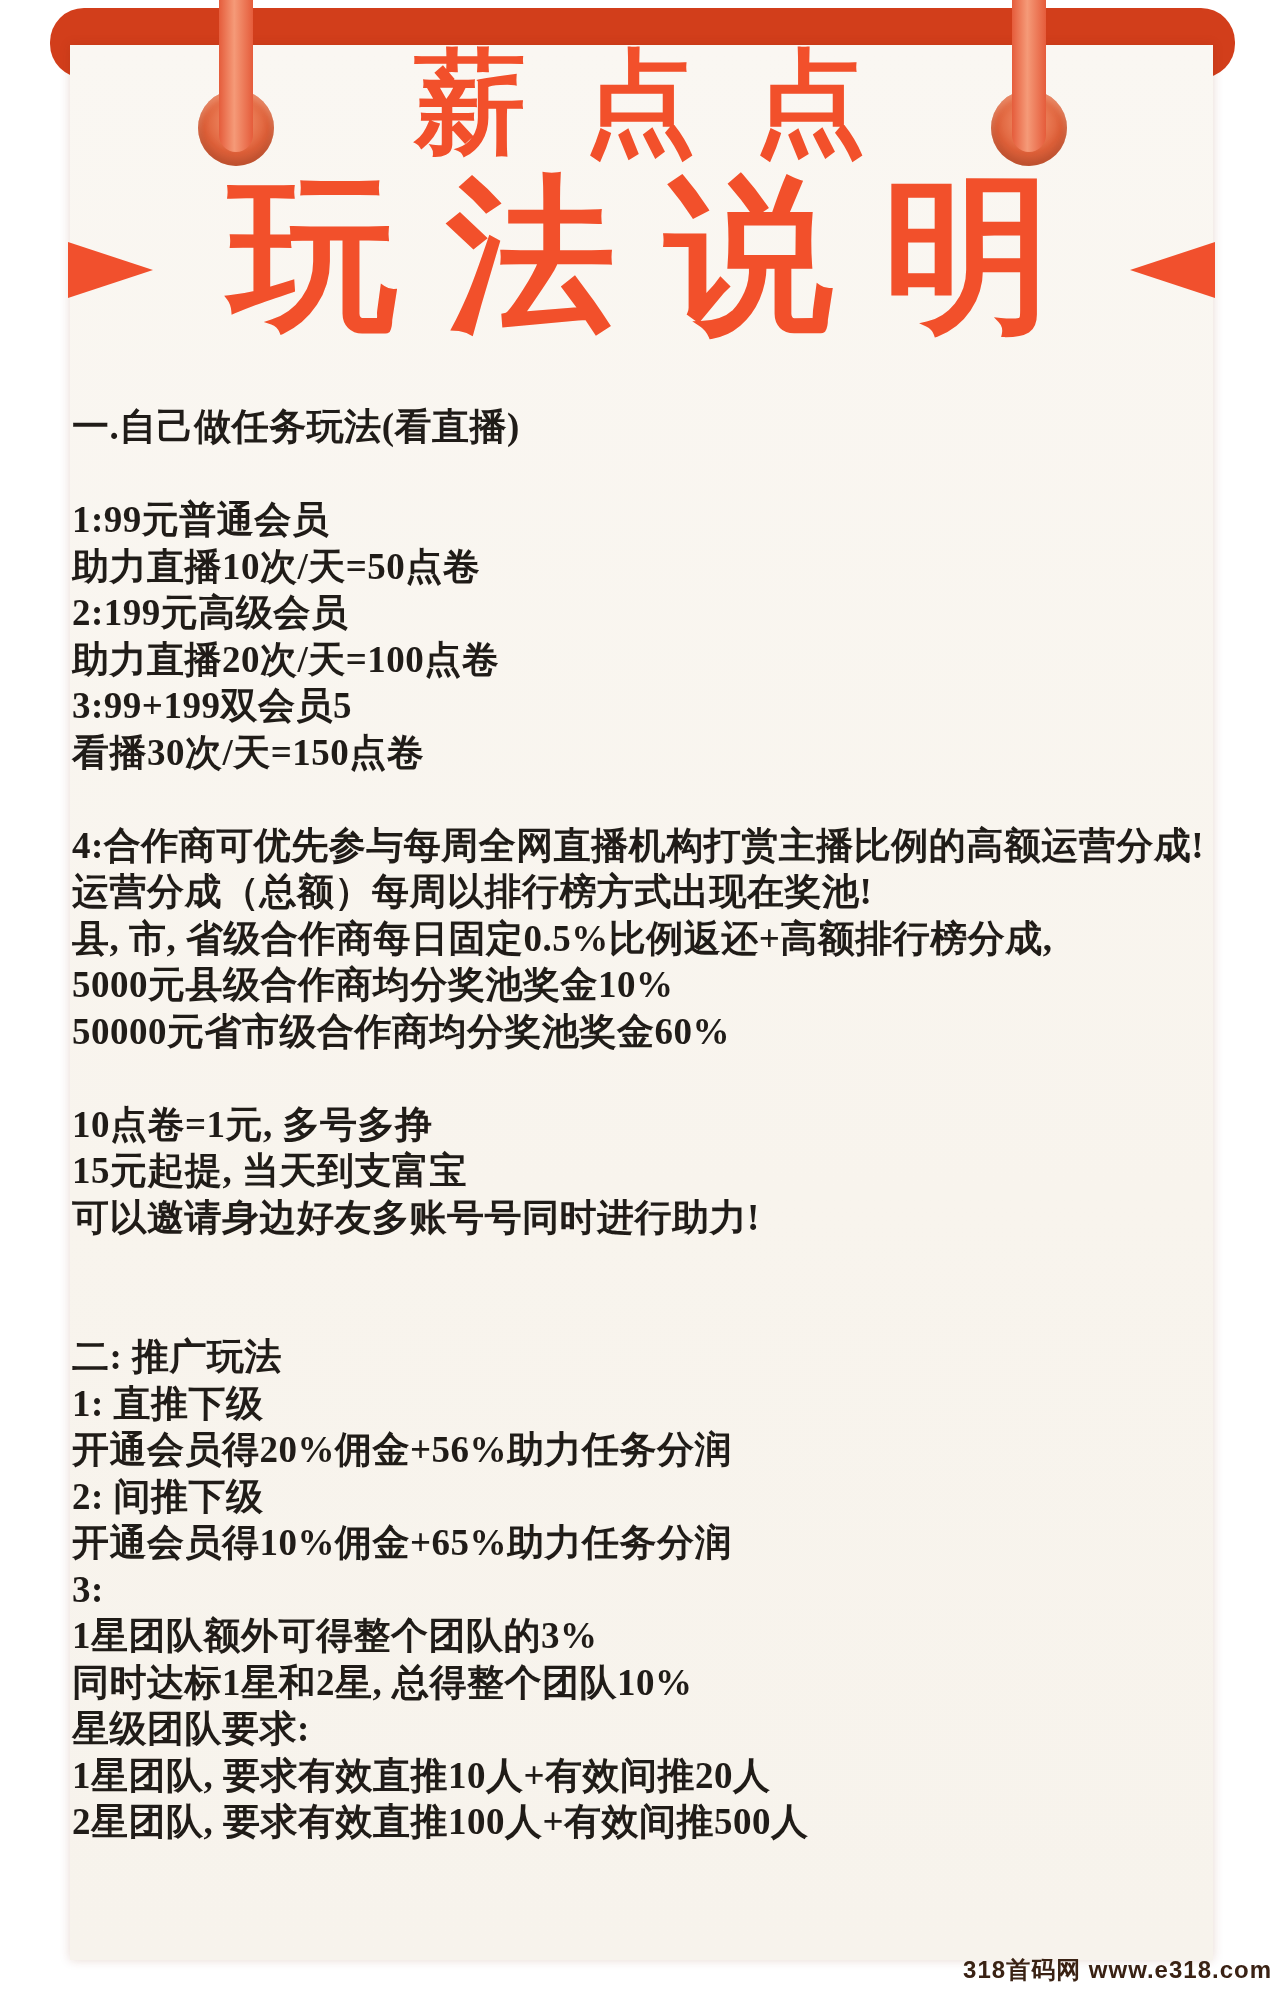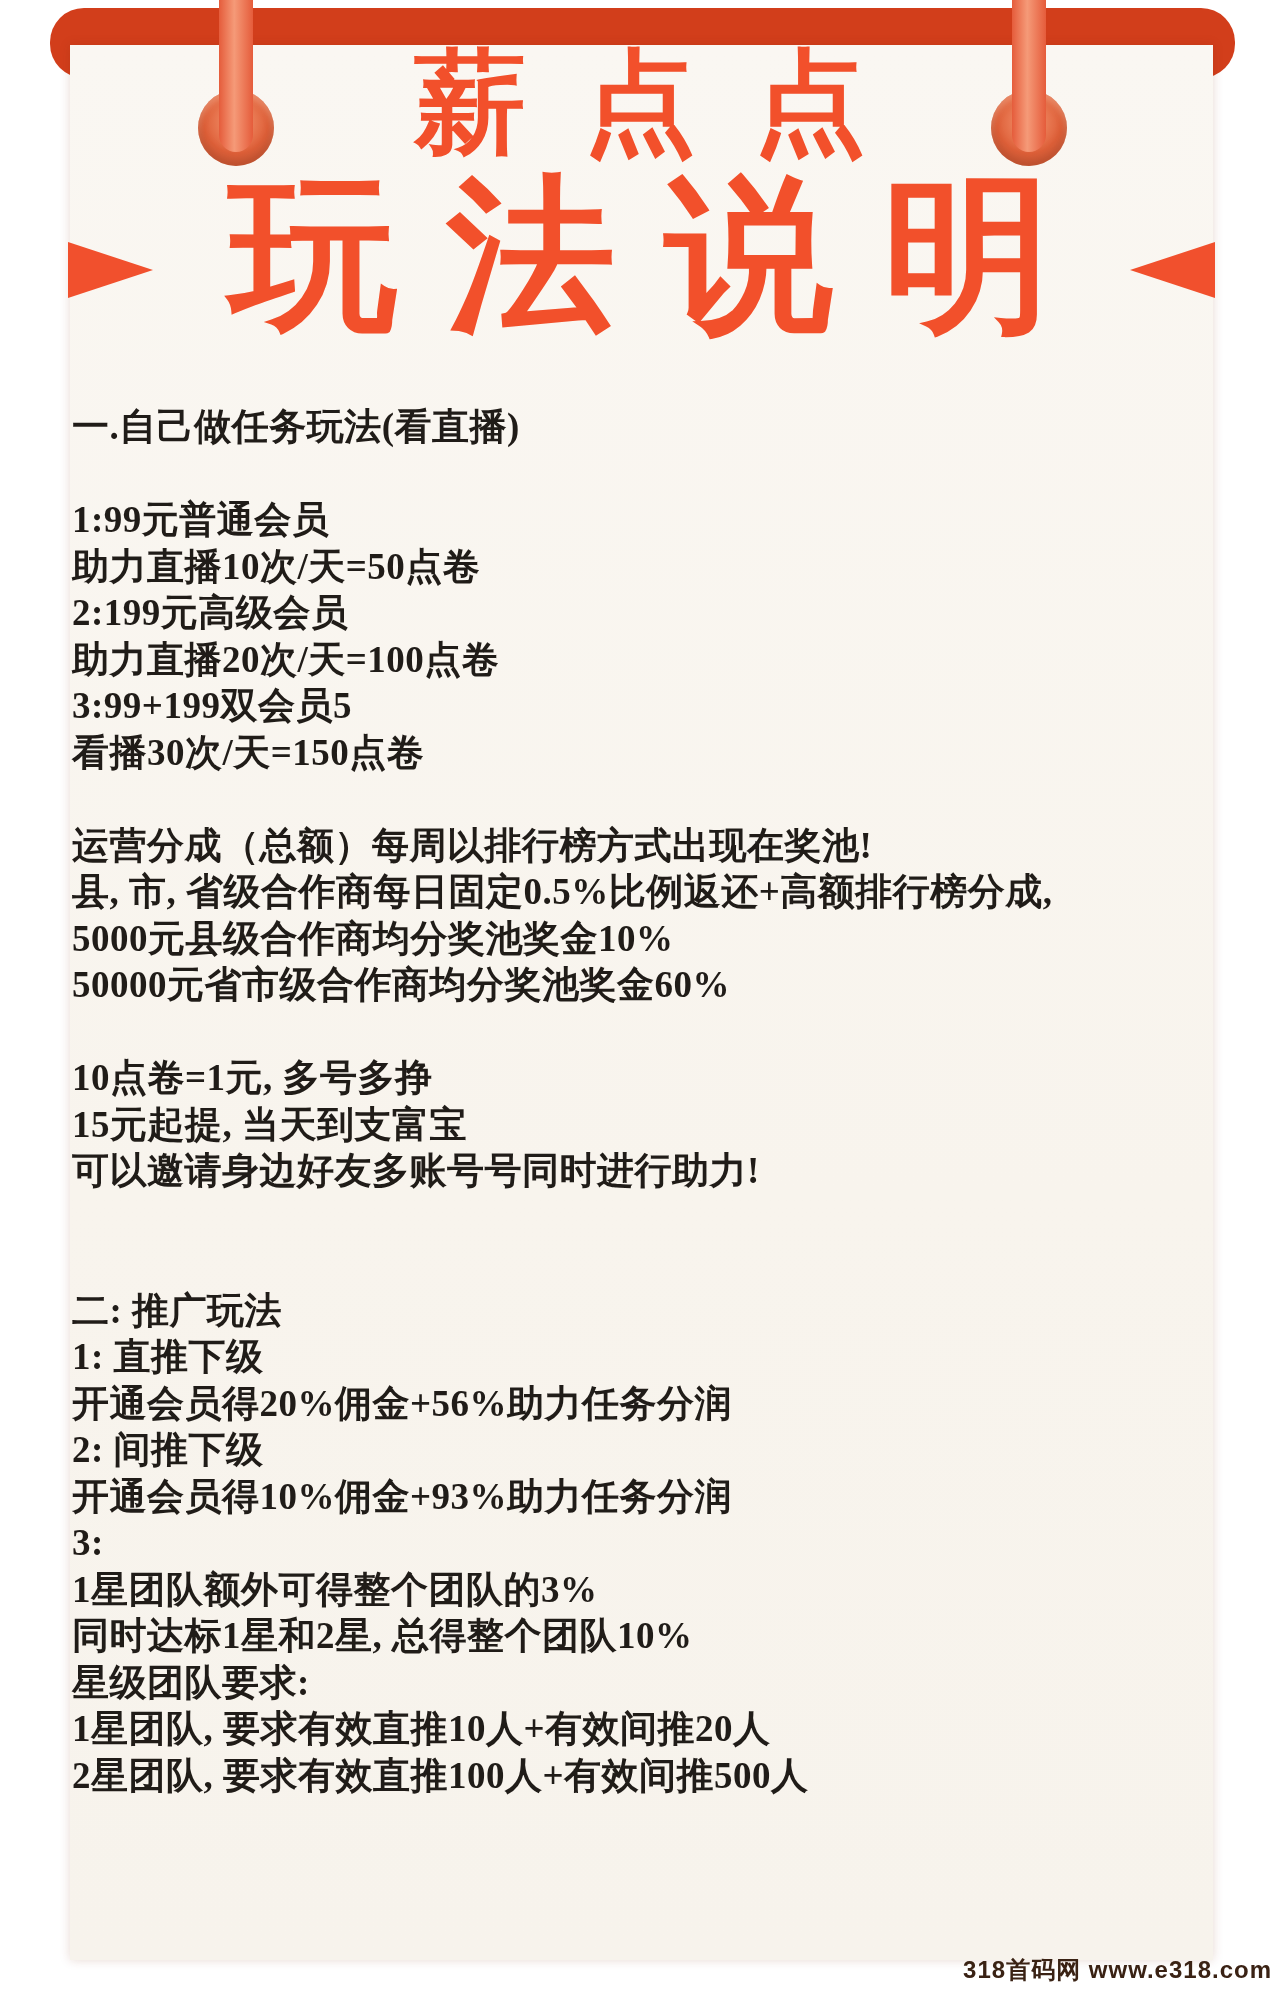--- a/index.html
+++ b/index.html
@@ -91,35 +91,36 @@
   <div class="body-text">
       <div class="line">一.自己做任务玩法(看直播)</div>
       <div class="line blank"></div>
       <div class="line">1:99元普通会员</div>
       <div class="line">助力直播10次/天=50点卷</div>
       <div class="line">2:199元高级会员</div>
       <div class="line">助力直播20次/天=100点卷</div>
       <div class="line">3:99+199双会员5</div>
       <div class="line">看播30次/天=150点卷</div>
       <div class="line blank"></div>
+      <div class="line">4:合作商可优先参与每周全网直播机构打赏主播比例的高额运营分成!</div>
       <div class="line">运营分成（总额）每周以排行榜方式出现在奖池!</div>
       <div class="line">县, 市, 省级合作商每日固定0.5%比例返还+高额排行榜分成,</div>
       <div class="line">5000元县级合作商均分奖池奖金10%</div>
       <div class="line">50000元省市级合作商均分奖池奖金60%</div>
       <div class="line blank"></div>
       <div class="line">10点卷=1元, 多号多挣</div>
       <div class="line">15元起提, 当天到支富宝</div>
       <div class="line">可以邀请身边好友多账号号同时进行助力!</div>
       <div class="line blank"></div>
       <div class="line blank"></div>
       <div class="line">二: 推广玩法</div>
       <div class="line">1: 直推下级</div>
       <div class="line">开通会员得20%佣金+56%助力任务分润</div>
       <div class="line">2: 间推下级</div>
-      <div class="line">开通会员得10%佣金+93%助力任务分润</div>
+      <div class="line">开通会员得10%佣金+65%助力任务分润</div>
       <div class="line">3:</div>
       <div class="line">1星团队额外可得整个团队的3%</div>
       <div class="line">同时达标1星和2星, 总得整个团队10%</div>
       <div class="line">星级团队要求:</div>
       <div class="line">1星团队, 要求有效直推10人+有效间推20人</div>
       <div class="line">2星团队, 要求有效直推100人+有效间推500人</div>
     </div>
 
   <div class="watermark">318首码网 www.e318.com</div>
 

